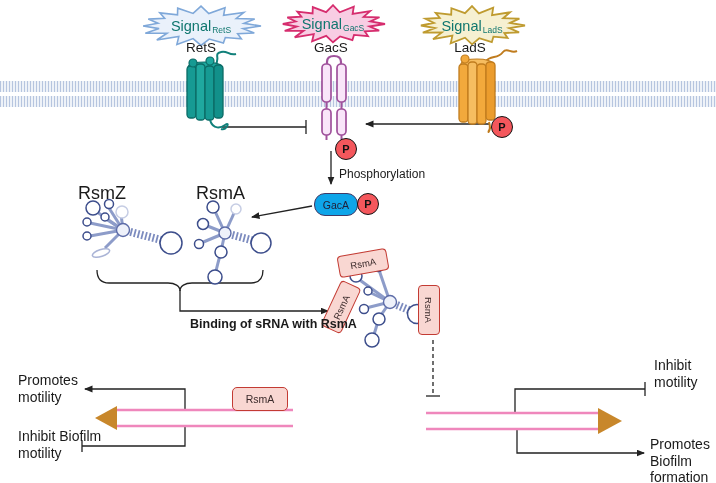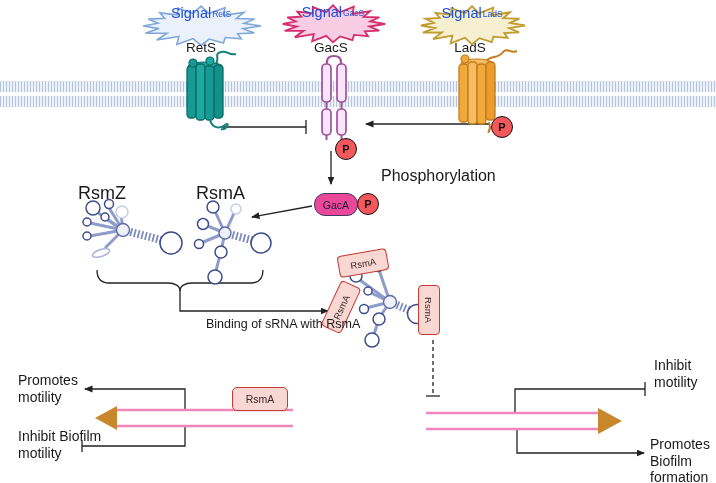--- a/index.html
+++ b/index.html
@@ -10,36 +10,36 @@
   .membrane{position:absolute;left:0;top:81px;width:716px;height:26px;
     background-image:
       linear-gradient(180deg, rgba(255,255,255,0) 0 11px, #ffffff 11px 15px, rgba(255,255,255,0) 15px),
       repeating-linear-gradient(90deg,#b6c5df 0 1px,#eef2f8 1px 3px);
     z-index:1;}
   svg.overlay{position:absolute;left:0;top:0;z-index:2;}
   .layer{z-index:3;}
   
   .burst-wrap{position:absolute;z-index:3;}
   .burst-label{position:absolute;left:0;top:0;width:100%;height:100%;display:flex;
-    justify-content:center;font-size:14.5px;color:#1d4ed8;}
+    align-items:center;justify-content:center;font-size:14.5px;color:#0f766e;}
   .burst-label .sub{font-size:8.5px;position:relative;top:4px;margin-left:1px;}
   
   .pname{position:absolute;width:70px;text-align:center;font-size:13.5px;font-weight:500;z-index:4;}
   
   .pbadge{position:absolute;width:22px;height:22px;border-radius:50%;background:#f4575c;
     border:1.6px solid #141414;display:flex;align-items:center;justify-content:center;
     font-size:11px;font-weight:bold;color:#111;z-index:5;box-sizing:border-box;}
   
   .gaca{position:absolute;left:314px;top:193px;width:44px;height:23px;border-radius:11px;
-    background:#ec4899;border:1.6px solid #413a66;display:flex;align-items:center;
+    background:#0ea5e9;border:1.6px solid #413a66;display:flex;align-items:center;
     justify-content:center;font-size:10.5px;color:#20203a;z-index:4;box-sizing:border-box;}
   
   .lbl{position:absolute;z-index:6;line-height:1.18;}
   .ml{white-space:pre-line;}
-  .s12{font-size:16px;margin-left:42px;} .s125{font-size:12.5px;} .s13{font-size:18px;} .s14{font-size:14px;}
+  .s12{font-size:12px;} .s125{font-size:12.5px;} .s13{font-size:18px;} .s14{font-size:14px;}
   
   .rsma-chip{position:absolute;width:50px;height:22px;background:#f9d7d2;border:1.6px solid #c33b33;
     border-radius:4px;display:flex;align-items:center;justify-content:center;font-size:9.5px;
     color:#3a2a2a;z-index:5;box-sizing:border-box;}
   .rsma-big{width:56px;height:24px;border-radius:5px;font-size:10.5px;}
 </style>
 </head>
 <body>
 
 <div class="stage">
@@ -201,21 +201,21 @@
         <circle cx="28" cy="10" r="6"></circle>
       <circle cx="14" cy="47" r="4.5"></circle>
         <circle cx="36" cy="55" r="6"></circle>
       <circle cx="30" cy="80" r="7"></circle>
         <circle cx="76" cy="46" r="10"></circle>
     </g>
     <circle cx="51" cy="12" r="5" fill="#fff" stroke="#c6cde4" stroke-width="1.5"></circle>
     <circle cx="40" cy="36" r="6" fill="#eef1fa" stroke="#5d6ca8" stroke-width="1.4"></circle>
   </svg>
 
-  <div class="lbl s125" style="left:206px;top:317px;">Binding of sRNA with RsmA</div>
+  <div class="lbl s125" style="left:190px;top:317px;font-weight:bold;">Binding of sRNA with RsmA</div>
 
   <svg class="abs layer" style="left:335px;top:248px;" width="115" height="105">
     <g stroke="#8d9cc9" stroke-width="3" fill="none">
       <line x1="55" y1="54" x2="22" y2="30"></line>
         <line x1="55" y1="54" x2="43" y2="19"></line>
       <line x1="55" y1="54" x2="34" y2="44"></line>
         <line x1="55" y1="54" x2="31" y2="60"></line>
       <line x1="55" y1="54" x2="44" y2="70"></line>
         <line x1="44" y1="70" x2="38" y2="90"></line>
     </g>

